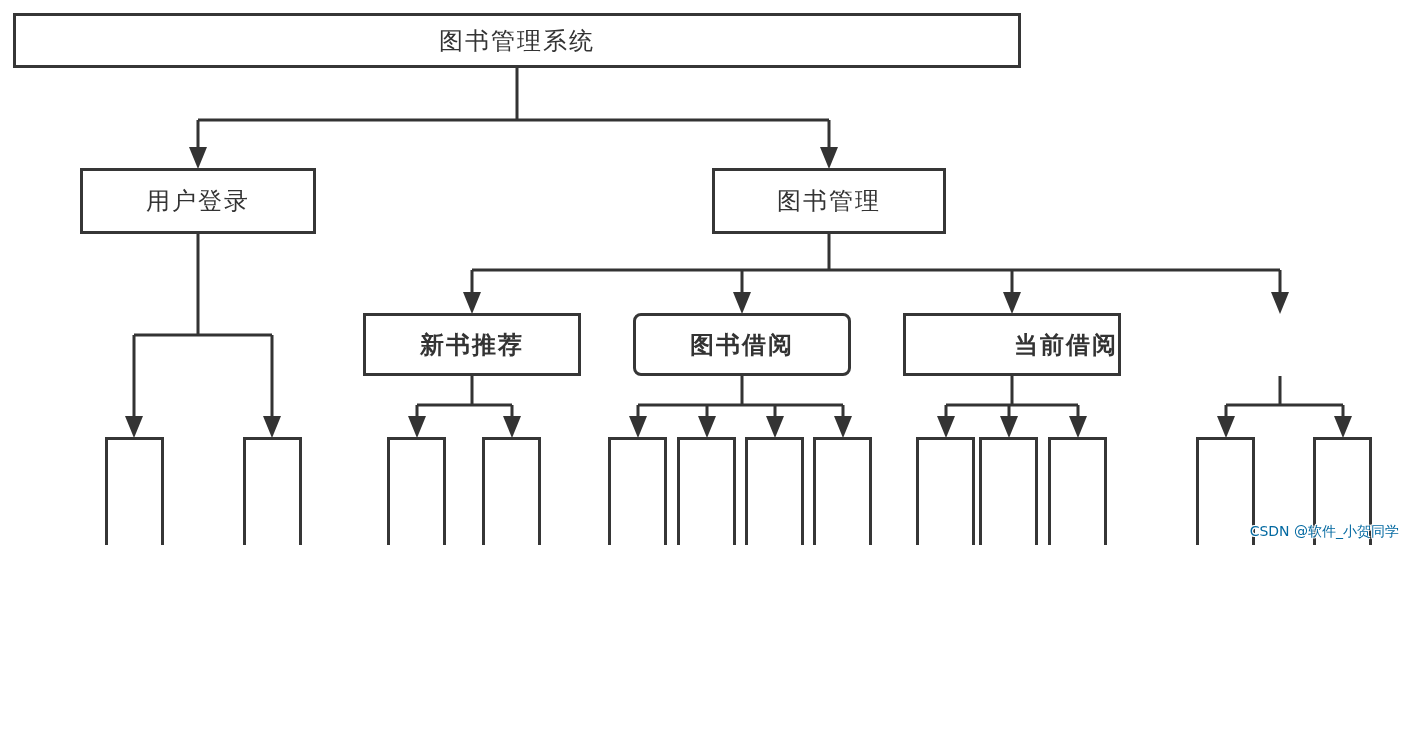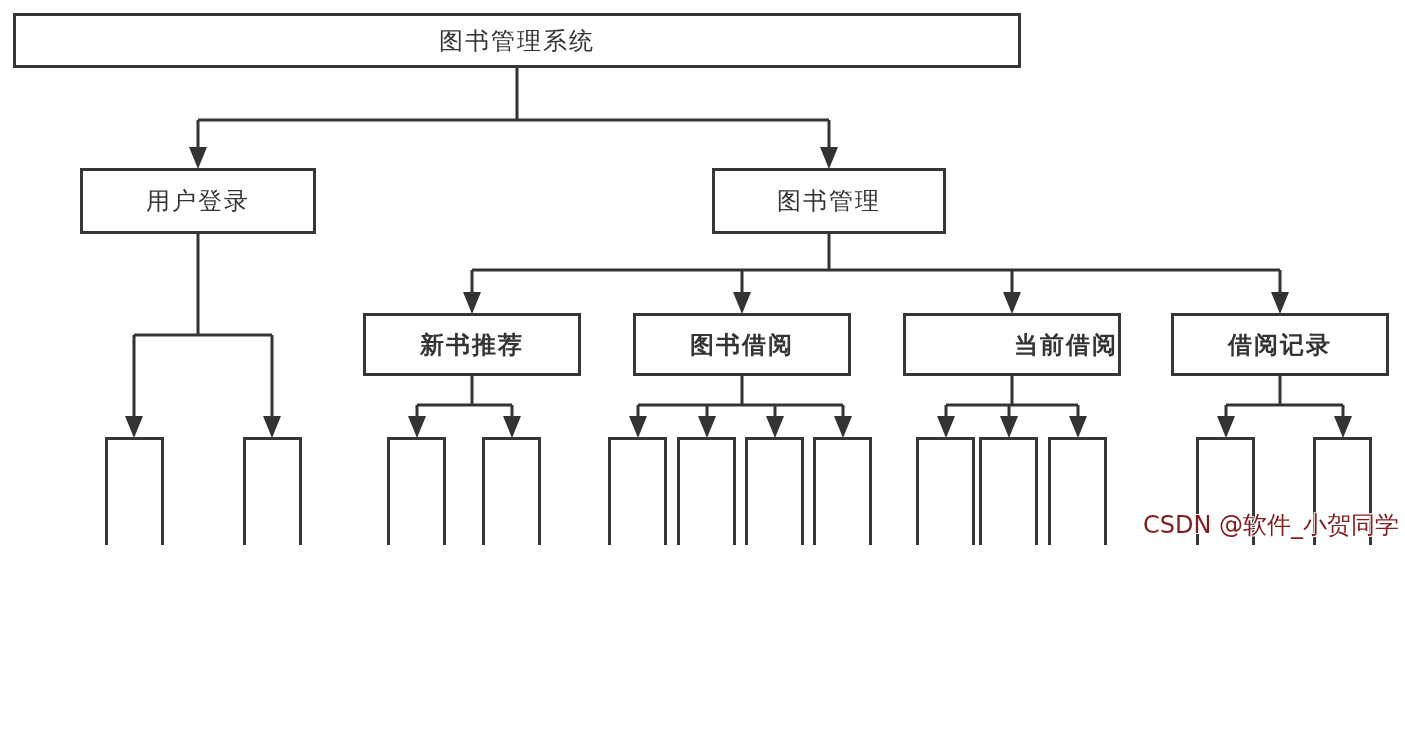--- a/index.html
+++ b/index.html
@@ -16,30 +16,30 @@
   .h{font-size:24px;letter-spacing:2px;white-space:nowrap;}
   .v .vt{
     writing-mode:vertical-rl;text-orientation:mixed;
     font-size:22px;letter-spacing:7px;line-height:1;
   }
   
   .n-root{left:13px;top:13px;width:1008px;height:55px;}
   .n-userlogin{left:80px;top:168px;width:236px;height:66px;}
   .n-bookmgmt{left:712px;top:168px;width:234px;height:66px;}
   .lv3{top:313px;width:218px;height:63px;font-weight:bold;}
-  .n-l3a{left:363px;} .n-l3b{left:633px;} .n-l3c{left:903px;justify-content:flex-end;} .n-l3d{left:1171px;}
+  .n-l3a{left:363px;} .n-l3b{left:633px;border-radius:8px;} .n-l3c{left:903px;justify-content:flex-end;} .n-l3d{left:1171px;}
   .lv4{top:437px;width:59px;height:295px;}
   .n-g1a{left:105px;} .n-g1b{left:243px;}
   .n-g2a{left:387px;} .n-g2b{left:482px;}
   .n-g3a{left:608px;} .n-g3b{left:677px;} .n-g3c{left:745px;} .n-g3d{left:813px;}
   .n-g4a{left:916px;} .n-g4b{left:979px;} .n-g4c{left:1048px;}
   .n-g5a{left:1196px;} .n-g5b{left:1313px;}
   .watermark{
     position:absolute;right:6px;bottom:4px;z-index:5;white-space:nowrap;
-    font-size:24px;color:#7f1d1d;
+    font-size:14px;color:#0369a1;
     text-shadow:-1px -1px 0 #fff,1px -1px 0 #fff,-1px 1px 0 #fff,1px 1px 0 #fff;
   }
 </style>
 </head>
 <body>
 
 <div class="stage">
 
   <svg class="wires" width="1405" height="747" viewBox="0 0 1405 747">
     <defs>
@@ -90,23 +90,20 @@
 
   <div class="node h lv3 n-l3a">
     <span>新书推荐</span>
   </div>
   <div class="node h lv3 n-l3b">
     <span>图书借阅</span>
   </div>
   <div class="node h lv3 n-l3c">
     <span>当前借阅</span>
   </div>
-  <div class="node h lv3 n-l3d">
-    <span>借阅记录</span>
-  </div>
 
   <div class="node v lv4 n-g1a">
     <span class="vt">用户登录</span>
   </div>
   <div class="node v lv4 n-g1b">
     <span class="vt">注销登录</span>
   </div>
 
   <div class="node v lv4 n-g2a">
     <span class="vt">查询图书</span>

